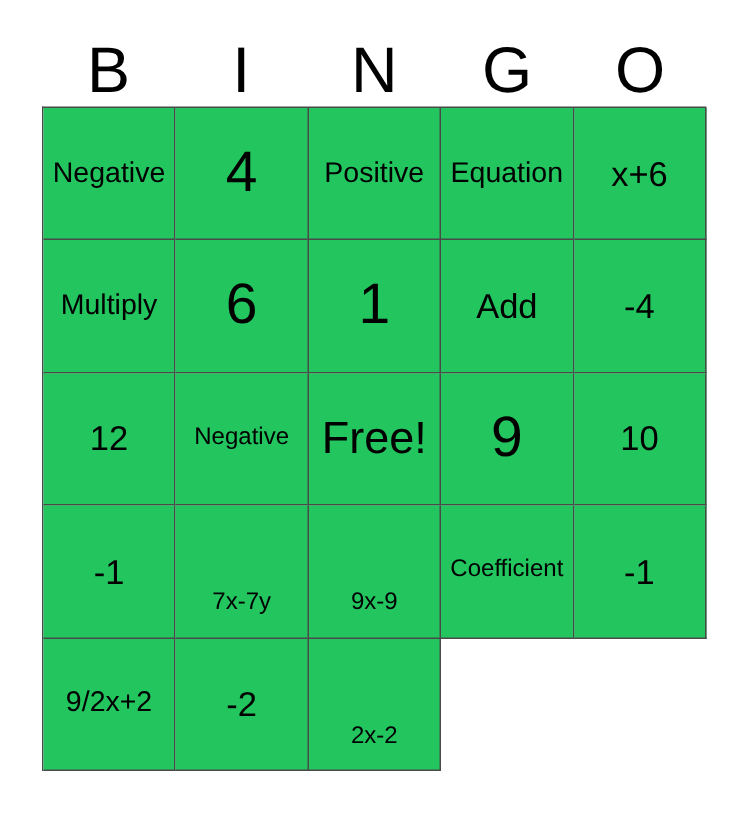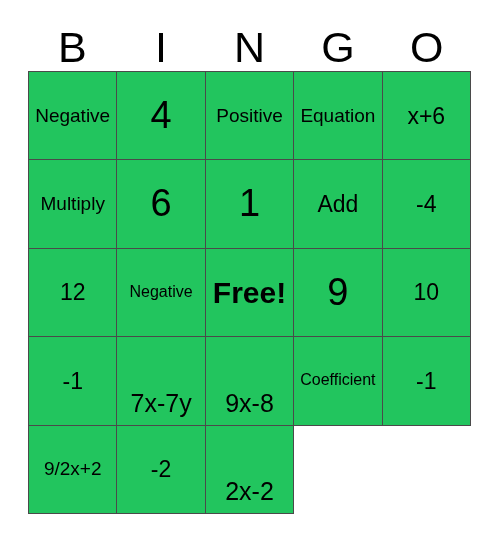--- a/index.html
+++ b/index.html
@@ -74,22 +74,22 @@
   .cell .cell-text {
     display: block;
     width: 100%;
     line-height: 1.05;
     word-break: break-word;
   }
 
   
   .fs-xxl .cell-text { font-size: 38px; }
   .fs-xl  .cell-text { font-size: 23px; }
-  .fs-lg  .cell-text { font-size: 30px; font-weight: bold; }
-  .fs-md  .cell-text { font-size: 25px; margin-top: 44px; }
+  .fs-lg  .cell-text { font-size: 30px; }
+  .fs-md  .cell-text { font-size: 16px; margin-top: 44px; }
   .fs-sm  .cell-text { font-size: 19px; }
   .fs-xs  .cell-text { font-size: 16px; }
 </style>
 </head>
 <body>
 
 <div id="card">
 
   <div id="header-row">
     <div class="header-letter">B</div>
@@ -149,21 +149,21 @@
     <div class="cell fs-xl">
         <span class="cell-text">10</span>
       </div>
     <div class="cell fs-xl">
         <span class="cell-text">-1</span>
       </div>
     <div class="cell fs-md">
         <span class="cell-text">7x-7y</span>
       </div>
     <div class="cell fs-md">
-        <span class="cell-text">9x-8</span>
+        <span class="cell-text">9x-9</span>
       </div>
 
     <div class="cell fs-xs">
         <span class="cell-text">Coefficient</span>
       </div>
     <div class="cell fs-xl">
         <span class="cell-text">-1</span>
       </div>
     <div class="cell fs-sm">
         <span class="cell-text">9/2x+2</span>

